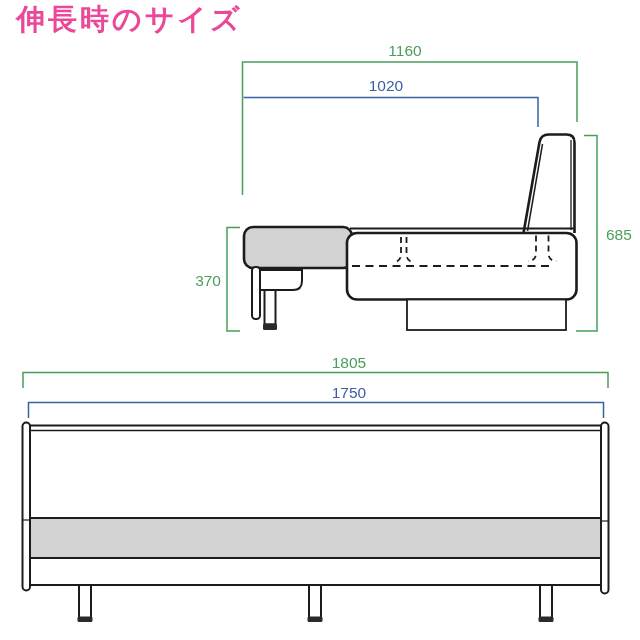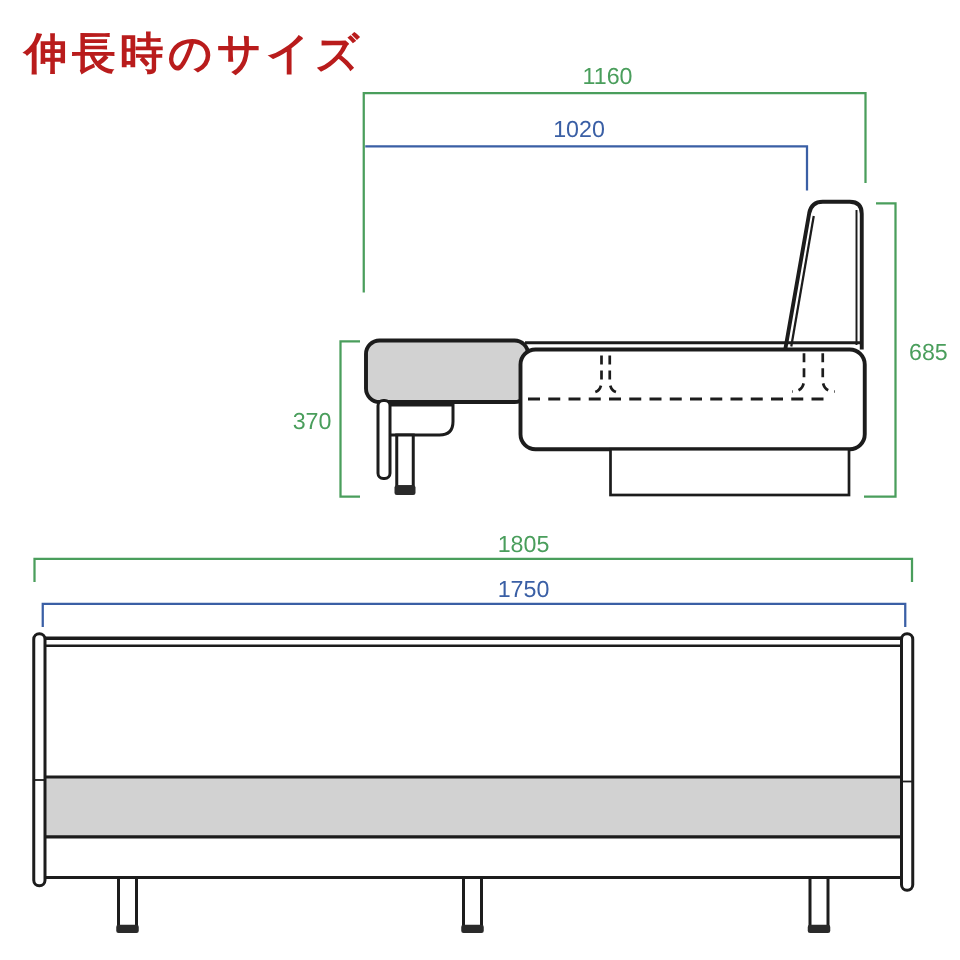--- a/index.html
+++ b/index.html
@@ -13,26 +13,26 @@
   .canvas {
     position: relative;
     width: 640px;
     height: 640px;
     background: var(--background, #fff);
     overflow: hidden;
   }
   .page-title {
     position: absolute;
     left: 16px;
-    top: 16px;
+    top: 0;
     margin: 0;
     font-size: 29px;
     font-weight: 600;
     letter-spacing: 3px;
-    color: #b91c1c;
+    color: #ec4899;
     font-family: Liberation Sans, sans-serif;
   }
   svg.diagram {
     position: absolute;
     left: 0;
     top: 0;
   }
   svg text {
     font-family: "Liberation Sans", "DejaVu Sans", sans-serif;
     font-size: 15.5px;

